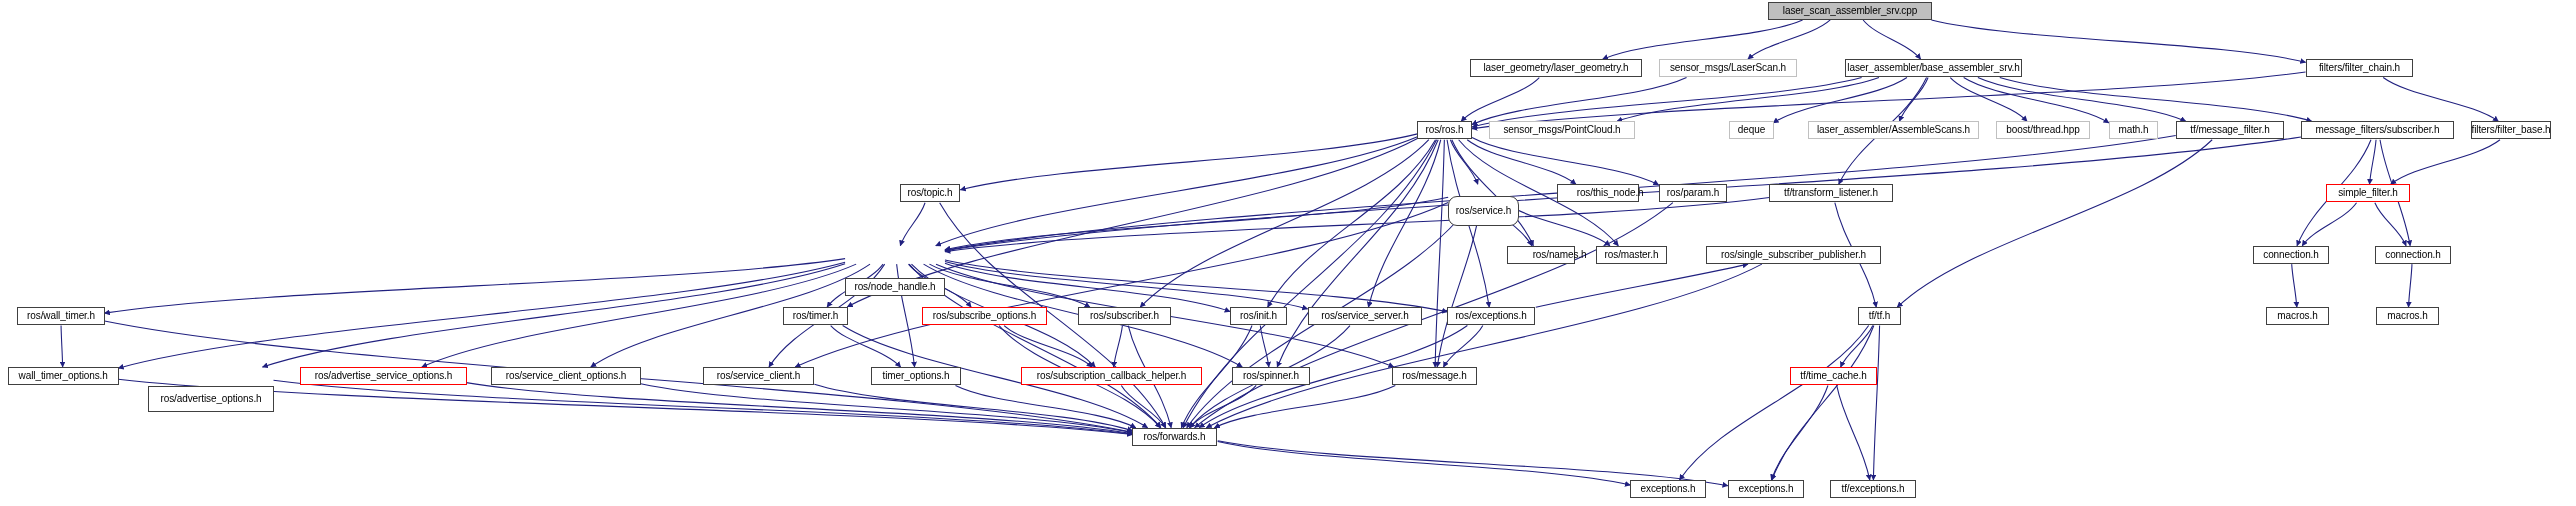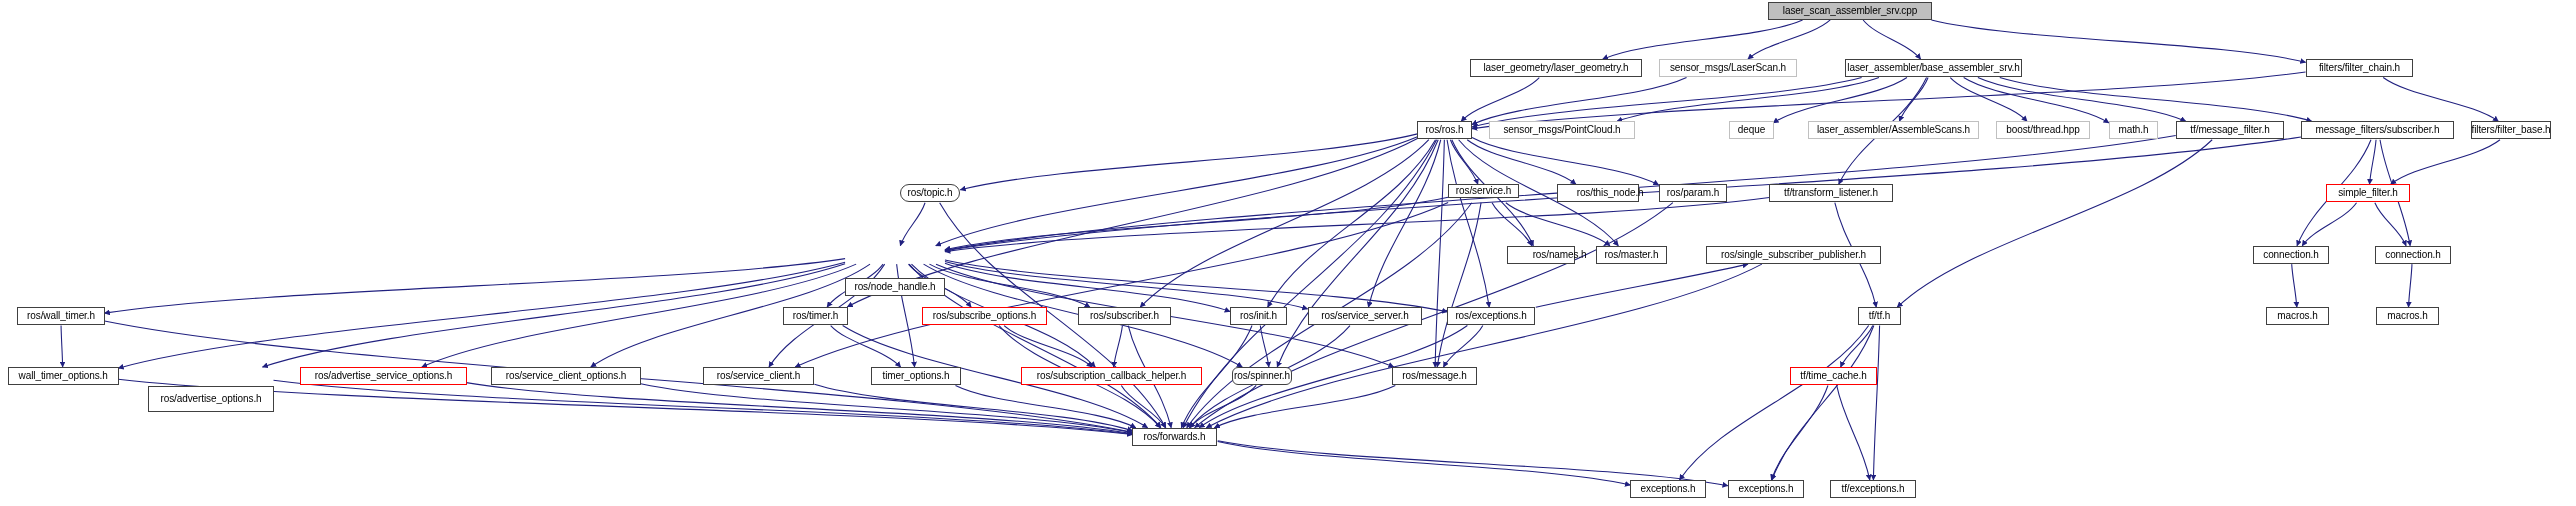--- a/index.html
+++ b/index.html
@@ -202,24 +202,24 @@
       </div>
       <div class="graph-node" id="n11" style="left: 2176px; top: 121px; width: 108px; height: 18.4px; text-align: center;">
         <span>tf/message_filter.h</span>
       </div>
       <div class="graph-node" id="n12" style="left: 2301px; top: 121px; width: 153px; height: 18.4px;">
         <span>message_filters/subscriber.h</span>
       </div>
       <div class="graph-node" id="n13" style="left: 2471px; top: 121px; width: 80px; height: 18.4px;">
         <span>filters/filter_base.h</span>
       </div>
-      <div class="graph-node" id="n14" style="left: 900px; top: 184px; width: 60px; height: 18.4px; border-radius: 9px;">
+      <div class="graph-node" id="n14" style="left: 900px; top: 184px; width: 60px; height: 18.4px;">
         <span>ros/topic.h</span>
       </div>
-      <div class="graph-node" id="n15" style="left: 1448px; top: 184px; width: 71px; height: 14px;">
+      <div class="graph-node" id="n15" style="left: 1448px; top: 196px; width: 71px; height: 30px; border-radius: 9px;">
         <span>ros/service.h</span>
       </div>
       <div class="graph-node" id="n16" style="left: 1557px; top: 184px; width: 82px; height: 18.4px; padding-left: 28px;">
         <span>ros/this_node.h</span>
       </div>
       <div class="graph-node" id="n17" style="left: 1659px; top: 184px; width: 68px; height: 18.4px;">
         <span>ros/param.h</span>
       </div>
       <div class="graph-node" id="n18" style="left: 1769px; top: 184px; width: 124px; height: 18.4px;">
         <span>tf/transform_listener.h</span>
@@ -289,21 +289,21 @@
       </div>
       <div class="graph-node" id="n40" style="left: 703px; top: 367px; width: 111px; height: 18.4px;">
         <span>ros/service_client.h</span>
       </div>
       <div class="graph-node" id="n41" style="left: 871px; top: 367px; width: 90px; height: 18.4px;">
         <span>timer_options.h</span>
       </div>
       <div class="graph-node red" id="n42" style="left: 1021px; top: 367px; width: 181px; height: 18.4px;">
         <span>ros/subscription_callback_helper.h</span>
       </div>
-      <div class="graph-node" id="n43" style="left: 1232px; top: 367px; width: 60px; height: 18.4px; border-radius: 6px;">
+      <div class="graph-node" id="n43" style="left: 1232px; top: 367px; width: 78px; height: 18.4px;">
         <span>ros/spinner.h</span>
       </div>
       <div class="graph-node" id="n44" style="left: 1392px; top: 367px; width: 85px; height: 18.4px;">
         <span>ros/message.h</span>
       </div>
       <div class="graph-node red" id="n45" style="left: 1790px; top: 367px; width: 87px; height: 18.4px;">
         <span>tf/time_cache.h</span>
       </div>
       <div class="graph-node" id="n46" style="left: 1132px; top: 428px; width: 85px; height: 18.4px;">
         <span>ros/forwards.h</span>

